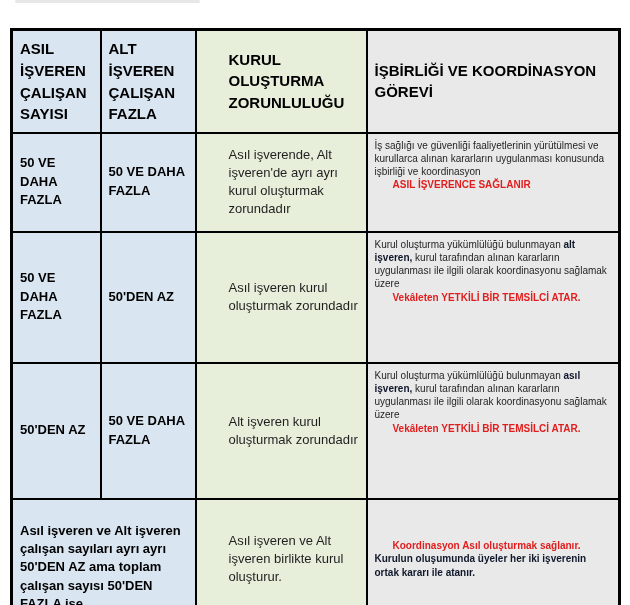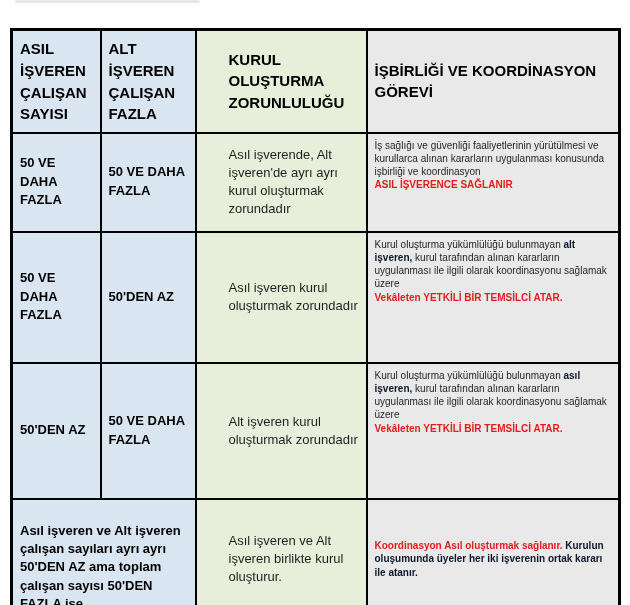--- a/index.html
+++ b/index.html
@@ -55,21 +55,21 @@
     font-size:10px;vertical-align:top;line-height:1.33;padding-top:5px;
   }
   td.gorev-cell.mid{vertical-align:middle;}
   td.merged-cond{
     font-size:13px;font-weight:bold;color:#000;
     vertical-align:top;line-height:1.42;padding-top:22px;
   }
   .rich-block{display:block;}
   .seg-plain{font-weight:normal;color:var(--ink);}
   .seg-bold{font-weight:bold;color:#0f172a;}
-  .seg-redbold{font-weight:bold;color:var(--red);}
+  .seg-redbold{font-weight:bold;color:var(--red);margin-left:18px;}
 </style>
 </head>
 <body>
 
 <div class="artifact"></div>
 
 <table class="kurul">
   <colgroup>
     <col class="c1">
       <col class="c2">

